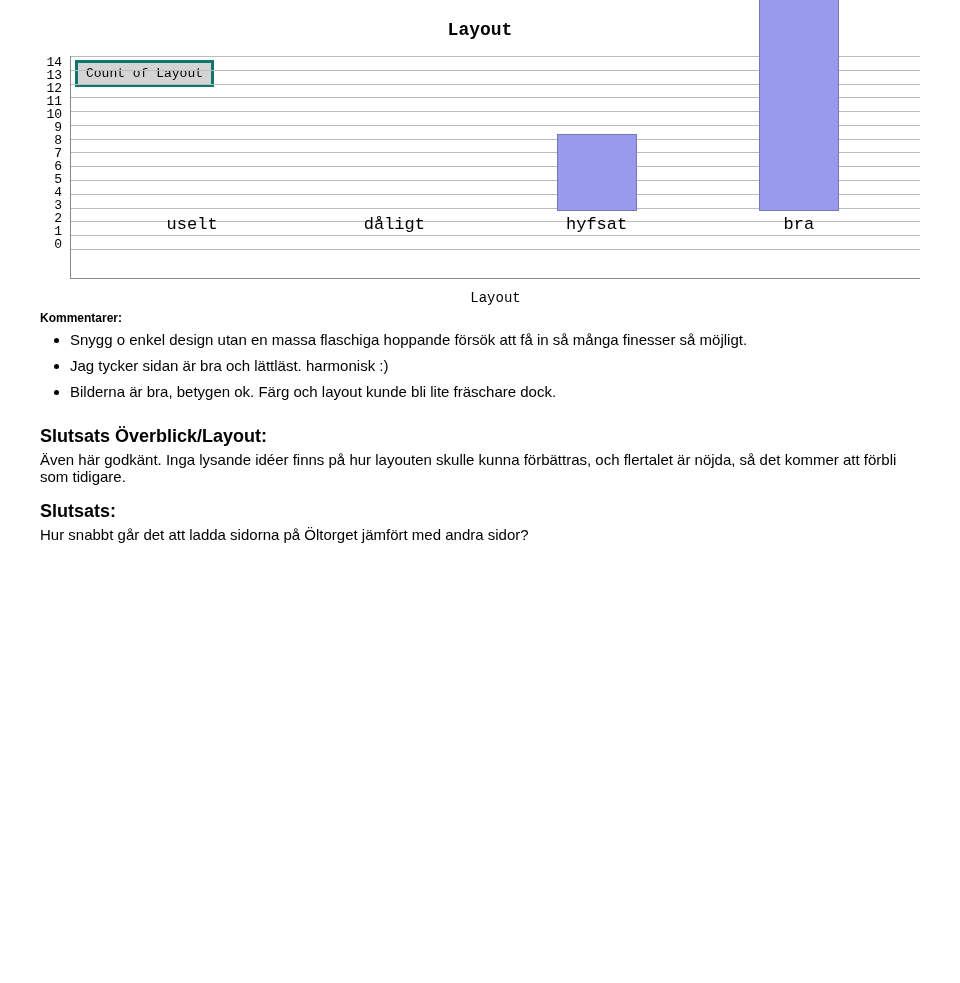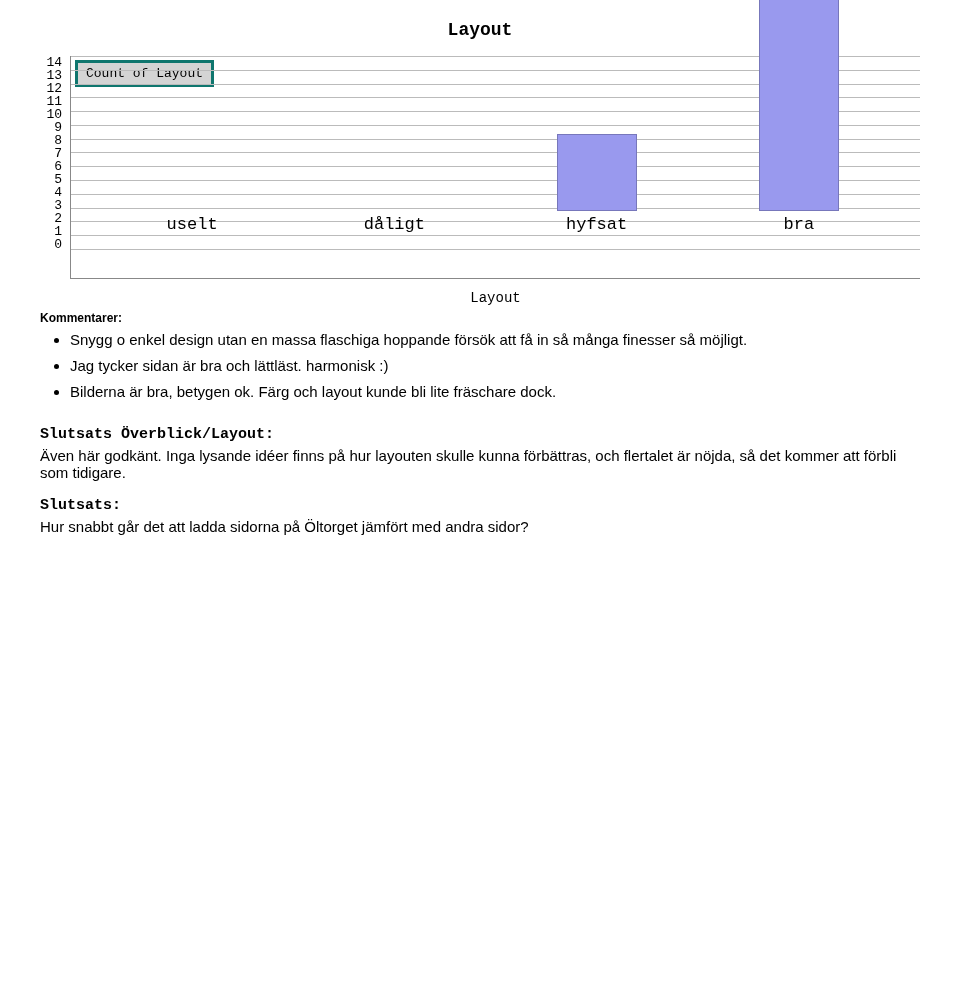--- a/index.html
+++ b/index.html
@@ -112,24 +112,23 @@
       padding-left: 30px;
       margin-bottom: 22px;
     }
     .bullet-list li {
       margin-bottom: 2px;
     }
     .section-block {
       margin-top: 16px;
     }
     .section-block h3 {
-      font-size: 15px;
+      font-size: 18px;
       font-weight: bold;
       margin-bottom: 4px;
-      font-family: Liberation Mono, monospace;
     }
     .section-block p {
       margin-bottom: 4px;
     }
   </style>
 </head>
 <body>
 
 <div class="chart-container">
   <div class="chart-title">Layout</div>

